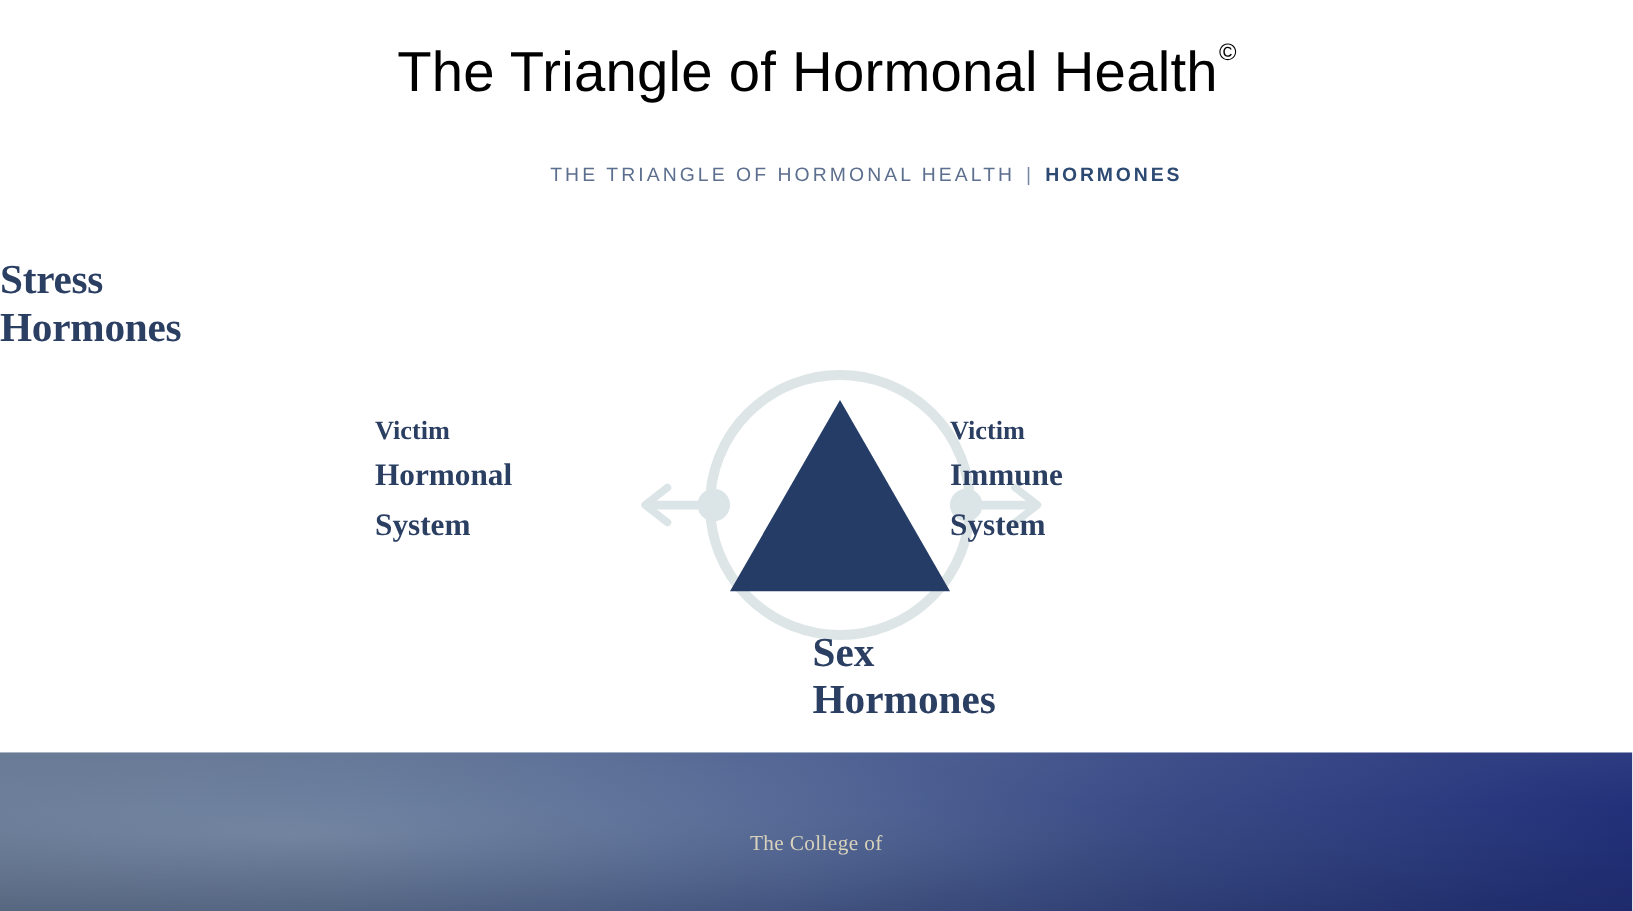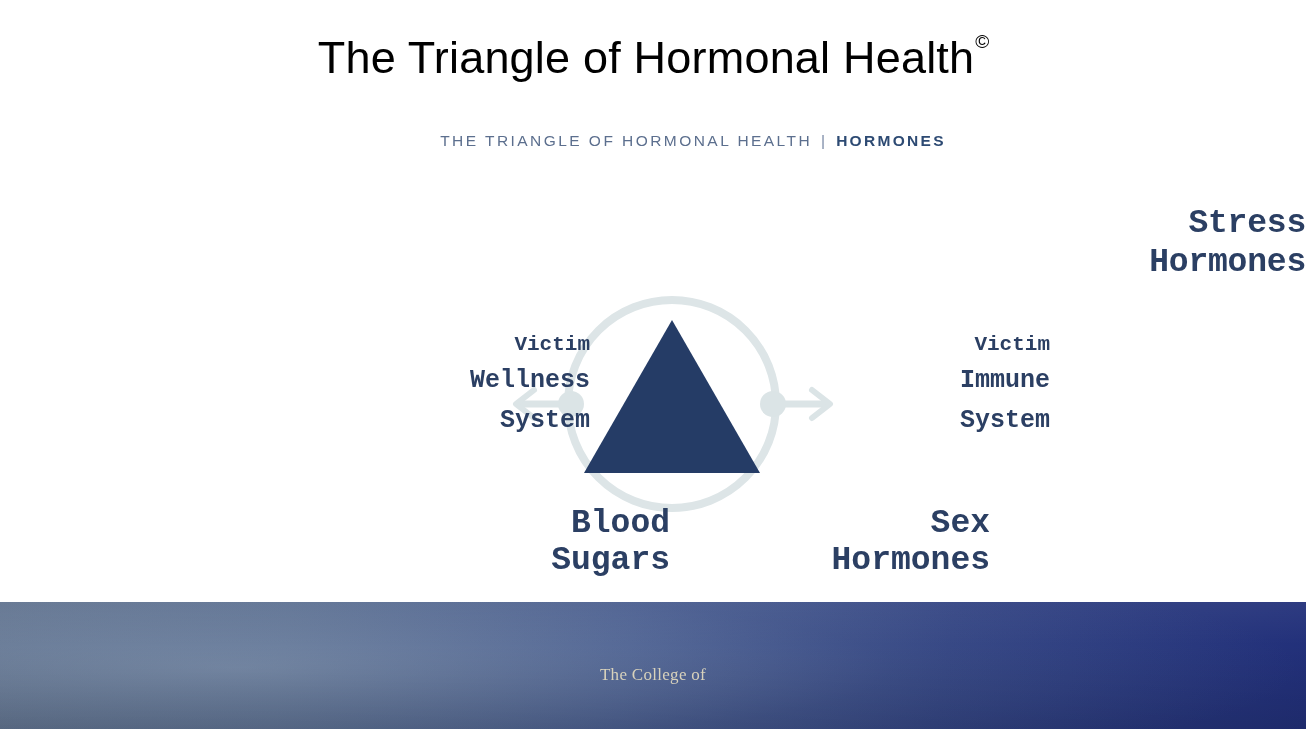--- a/index.html
+++ b/index.html
@@ -72,24 +72,24 @@
     position: absolute;
     left: 0;
     top: 185px;
     width: 1306px;
     height: 410px;
   }
   #diagram svg { display: block; }
 
   .dlabel {
     position: absolute;
-    font-family: Liberation Mono, monospace;
+    font-family: Liberation Serif, serif;
     font-weight: 700;
     color: #2b3f63;
-    text-align: right;
+    text-align: left;
     line-height: 1.18;
     white-space: nowrap;
   }
 
   .label-top {
     left: 0; width: 1306px;
     top: 20px;
     font-size: 33px;
     letter-spacing: -0.2px;
   }
@@ -216,34 +216,30 @@
       <circle cx="773" cy="219" r="13" fill="#dbe4e6"></circle>
     </svg>
 
     <div class="dlabel label-top">
       <span>Stress</span><br>
       <span>Hormones</span>
     </div>
 
     <div class="dlabel label-left">
       <span class="victim-word">Victim</span>
-      <span>Wellness</span><br>
+      <span>Hormonal</span><br>
       <span>System</span>
     </div>
 
     <div class="dlabel label-right">
       <span class="victim-word">Victim</span>
       <span>Immune</span><br>
       <span>System</span>
     </div>
 
-    <div class="dlabel label-bottom-left">
-      <span>Blood</span><br>
-      <span>Sugars</span>
-    </div>
 
     <div class="dlabel label-bottom-right">
       <span>Sex</span><br>
       <span>Hormones</span>
     </div>
   </div>
 
   <div id="footer">
     <div class="logo">
       <span class="logo-line1">The College of</span>

